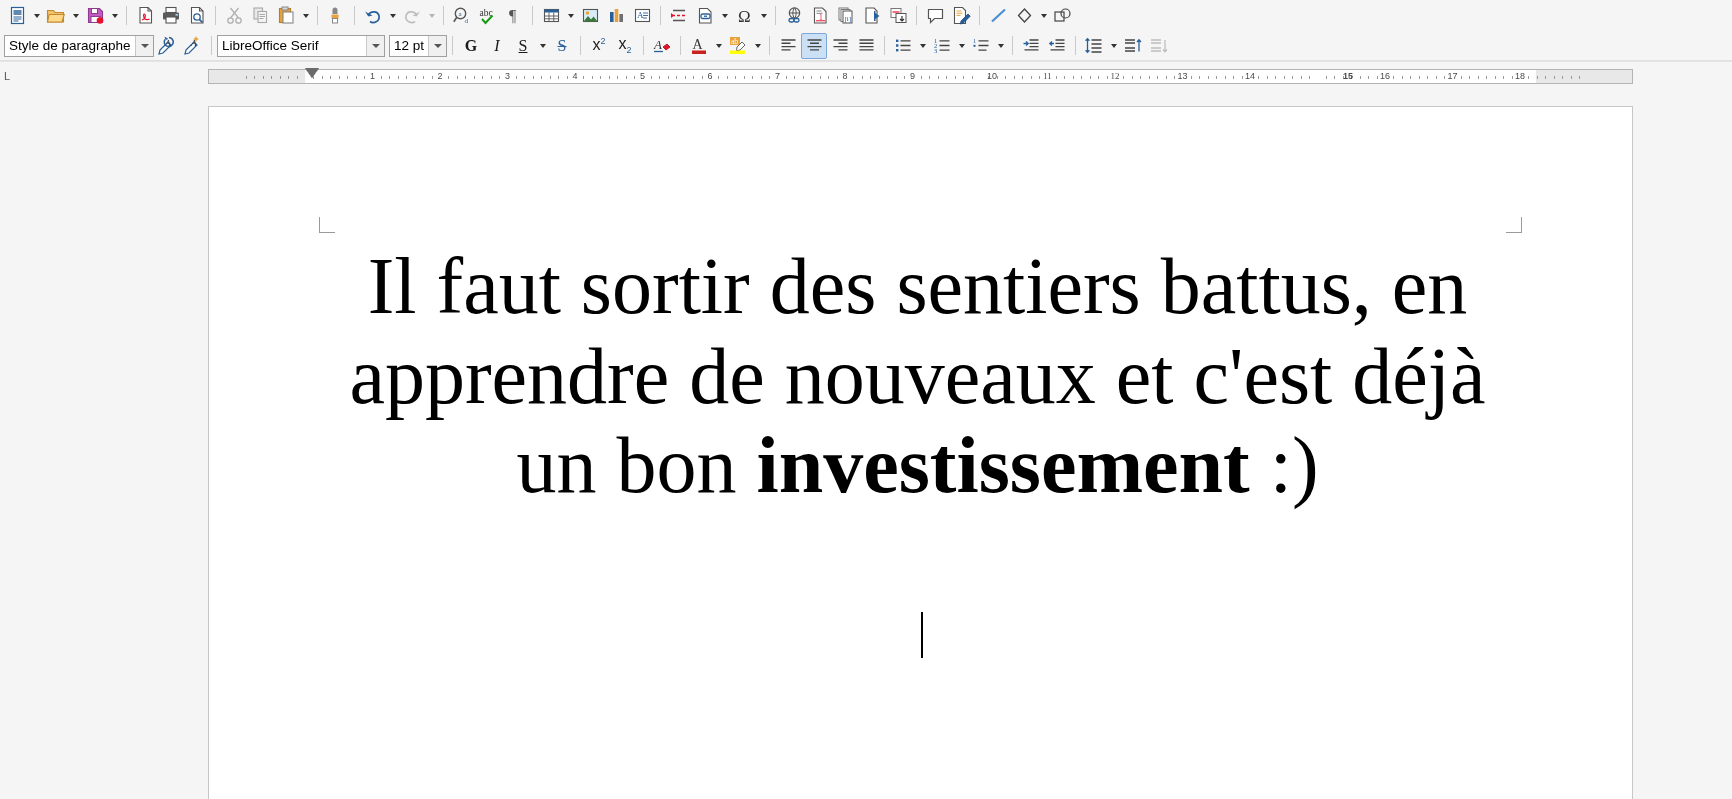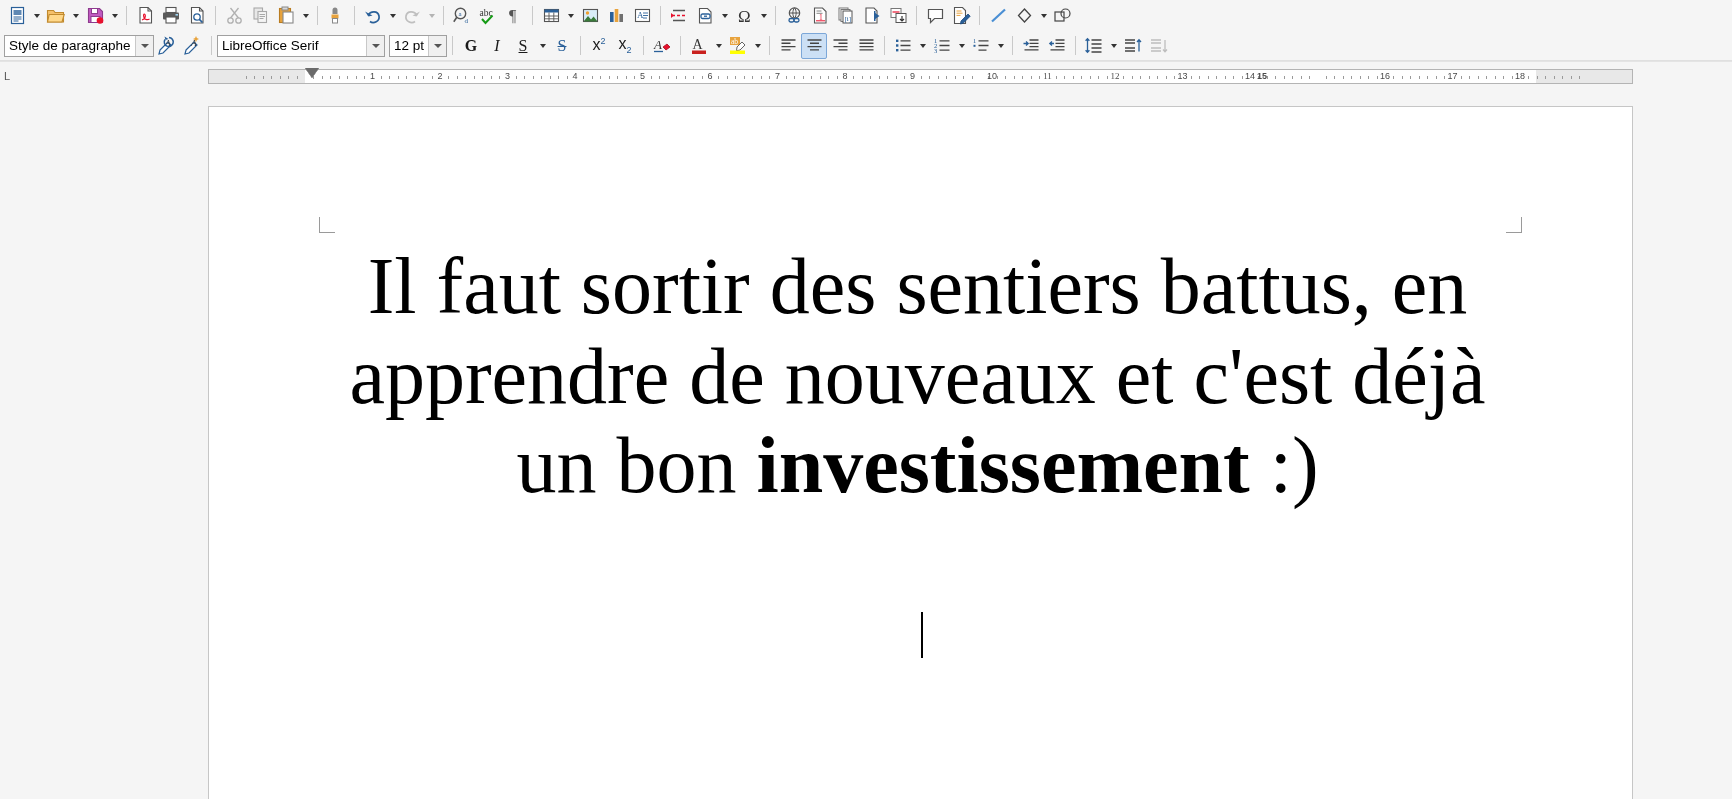--- a/index.html
+++ b/index.html
@@ -897,21 +897,21 @@
         <div class="tick" style="left: 1091.62px;"></div>
         <div class="tick" style="left: 1100.06px;"></div>
         <div class="num" style="left: 1041px;">14</div>
         <div class="tick" style="left: 1116.94px;"></div>
         <div class="tick" style="left: 1125.38px;"></div>
         <div class="tick" style="left: 1133.81px;"></div>
         <div class="tick" style="left: 1142.25px;"></div>
         <div class="tick" style="left: 1150.69px;"></div>
         <div class="tick" style="left: 1159.12px;"></div>
         <div class="tick" style="left: 1167.56px;"></div>
-        <div class="num" style="left: 1053px; font-weight: bold;">15</div>
+        <div class="num" style="left: 1139px; font-weight: bold;">15</div>
         <div class="tick" style="left: 1184.44px;"></div>
         <div class="tick" style="left: 1192.88px;"></div>
         <div class="tick" style="left: 1201.31px;"></div>
         <div class="tick" style="left: 1209.75px;"></div>
         <div class="tick" style="left: 1218.19px;"></div>
         <div class="tick" style="left: 1226.62px;"></div>
         <div class="tick" style="left: 1235.06px;"></div>
         <div class="num" style="left: 1176px;">16</div>
         <div class="tick" style="left: 1251.94px;"></div>
         <div class="tick" style="left: 1260.38px;"></div>

